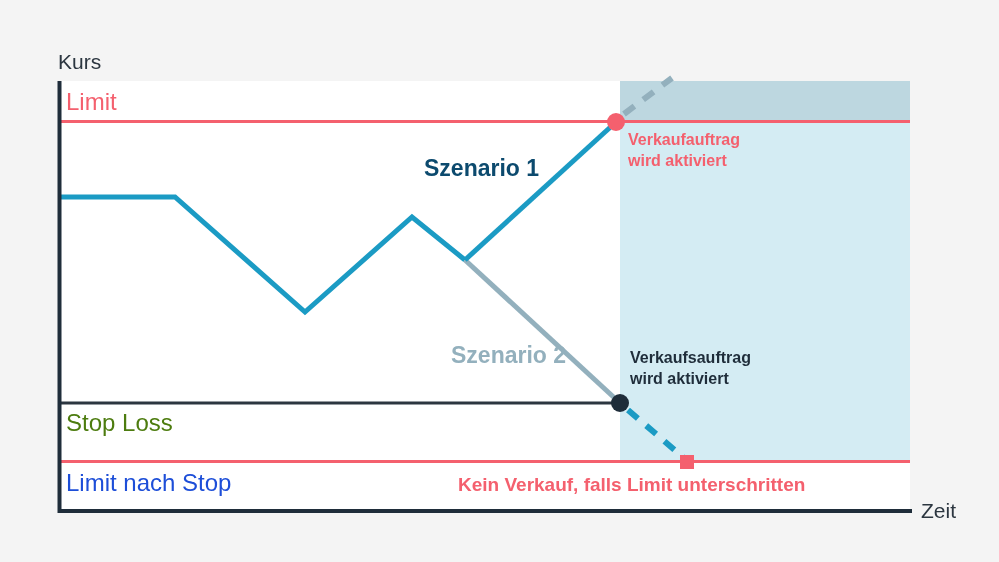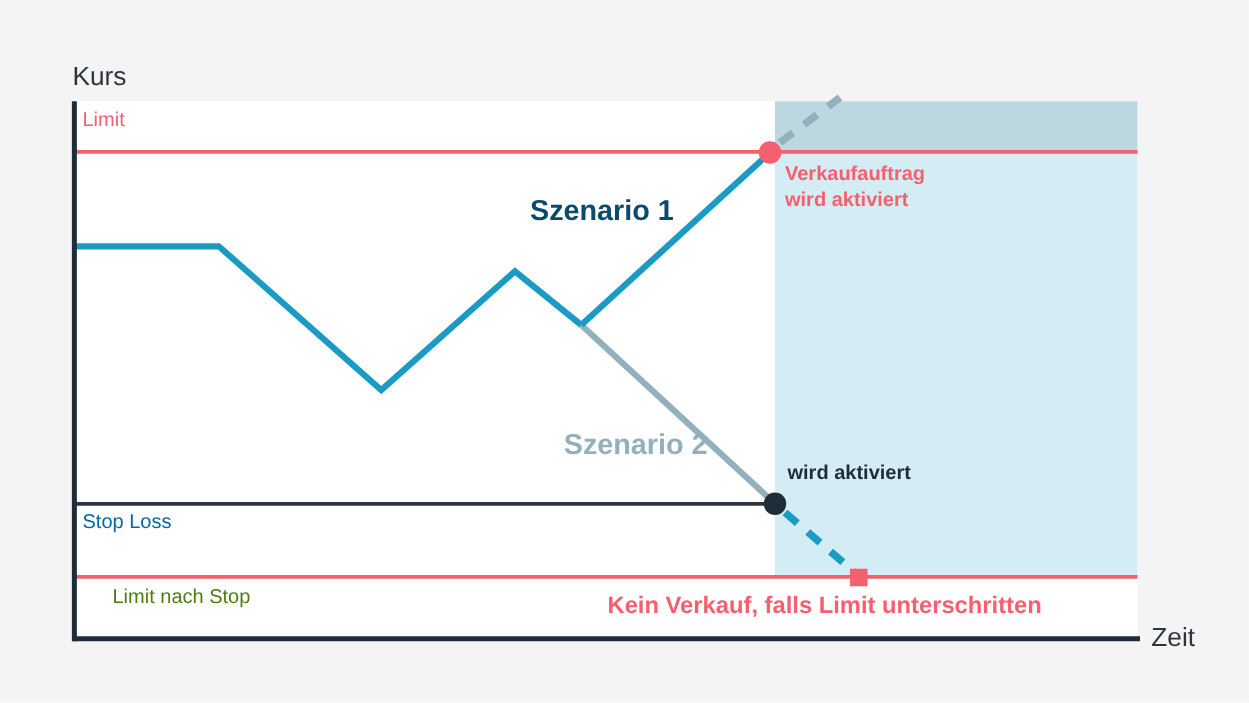--- a/index.html
+++ b/index.html
@@ -29,27 +29,27 @@
     position: absolute;
     white-space: nowrap;
     line-height: 1.15;
   }
   .axis-label {
     font-size: 21px;
     color: #2c3640;
     font-weight: 400;
   }
   .line-label {
-    font-size: 16px;
+    font-size: 24px;
     font-weight: 400;
   }
   .line-label.limit { color: #f4606e; }
   .line-label.aktien { color: #2fa8ca; }
-  .line-label.stoploss { color: #0369a1; }
-  .line-label.limitstop { color: #4d7c0f; margin-left: 24px; }
+  .line-label.stoploss { color: #4d7c0f; }
+  .line-label.limitstop { color: #1d4ed8; }
   .scen {
     font-size: 23px;
     font-weight: 700;
   }
   .scen.one { color: #0c4a6e; margin-left: 19px; }
   .scen.two { color: #93b0bd; }
   .annot {
     font-size: 16px;
     font-weight: 700;
     line-height: 1.3;
@@ -105,19 +105,19 @@
 
   <div class="lbl scen one" style="left:405px; top:155px;">Szenario 1</div>
   <div class="lbl scen two" style="left:403px; top:342px;margin-left:48px;">Szenario 2</div>
 
   <div class="lbl annot red" style="left:628px; top:130px;">
     <span>Verkaufauftrag</span><br>
     <span>wird aktiviert</span>
   </div>
 
   <div class="lbl annot dark" style="left:630px; top:348px;">
-    <br>
+    <span>Verkaufsauftrag</span><br>
     <span>wird aktiviert</span>
   </div>
 
-  <div class="lbl annot-single" style="left:486px; top:474px;">Kein Verkauf, falls Limit unterschritten</div>
+  <div class="lbl annot-single" style="left:458px; top:474px;">Kein Verkauf, falls Limit unterschritten</div>
 
 </div>
 
 </body></html>

